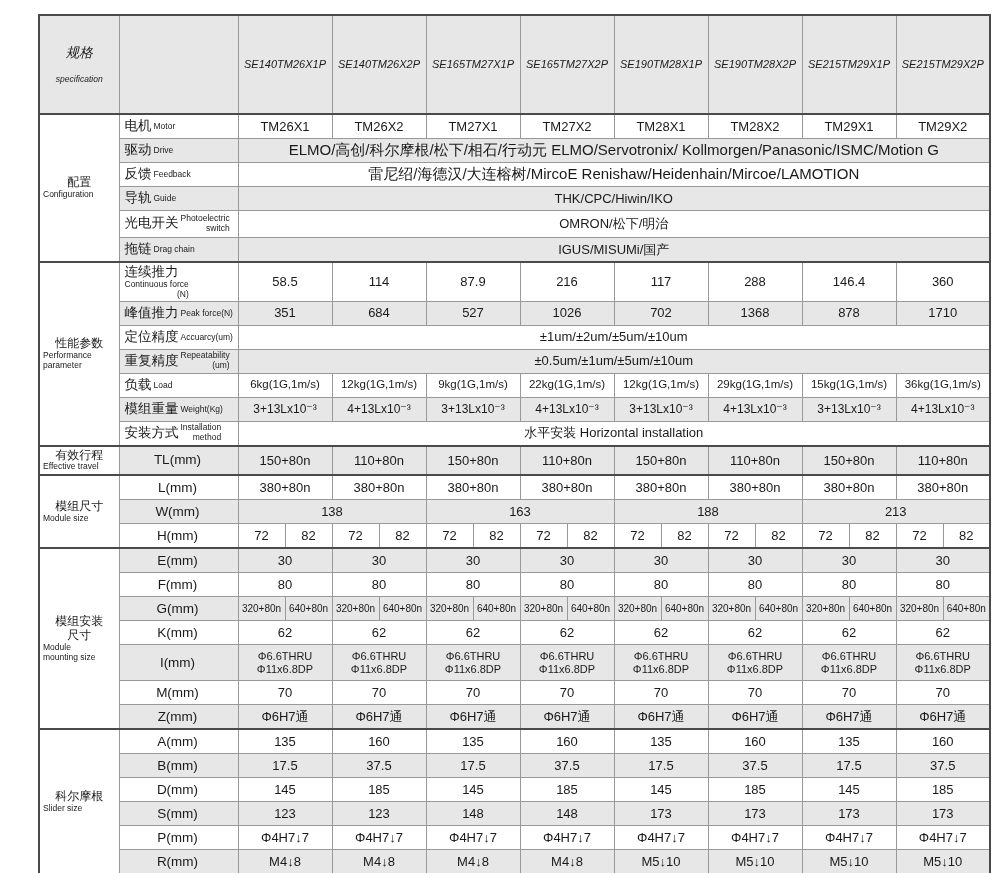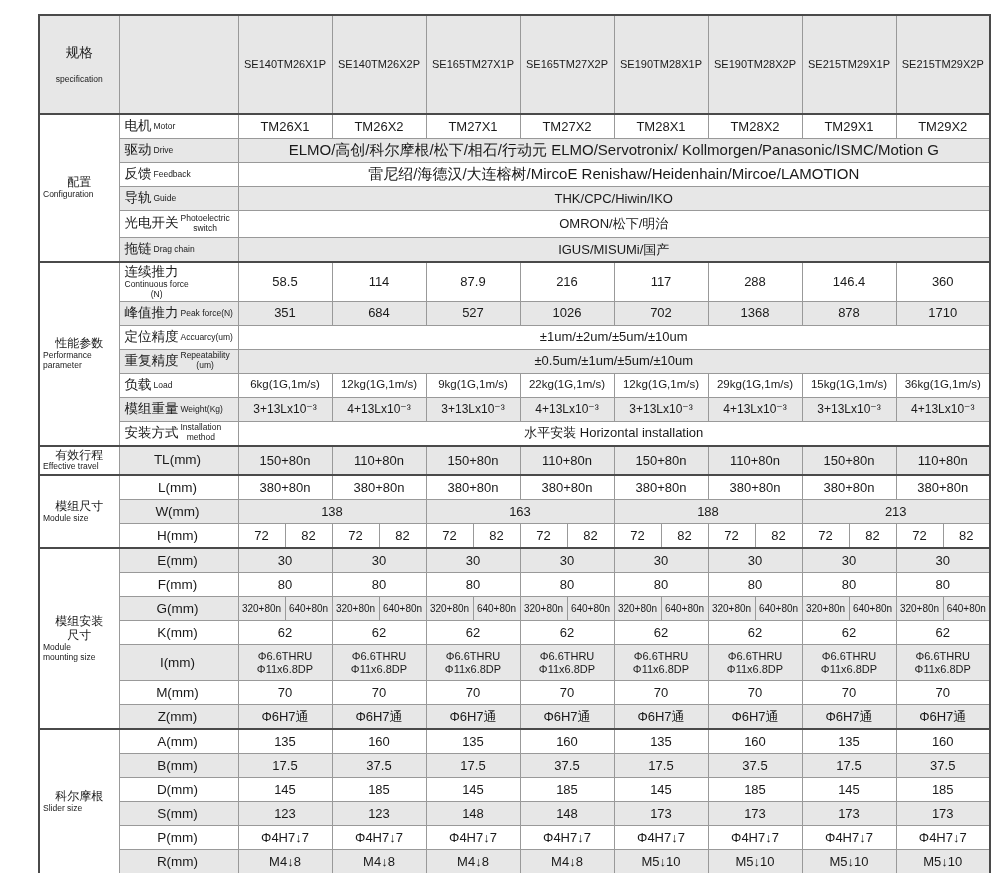--- a/index.html
+++ b/index.html
@@ -28,27 +28,27 @@
     padding:1px 2px;
     text-align:center;
     vertical-align:middle;
     font-size:13px;
     font-weight:normal;
     height:21px;
     overflow:hidden;
     white-space:pre-line;
     line-height:1.2;
   }
-  thead th{height:30px;background:var(--shade);font-size:11.5px;}
+  thead th{height:30px;background:var(--shade);font-size:11.5px;font-style:italic;}
   tr.shade td{background:var(--shade);}
   tr.gsep td, tr.gsep th{border-top:2px solid var(--bh);}
   thead tr th{border-bottom:1px solid var(--bl);}
   td.group-cell{background:var(--bg) !important;padding:2px 3px;}
   .zh{font-size:13.5px;}
-  .en{font-size:8.5px;line-height:1.15;display:inline-block;text-align:center;vertical-align:middle;}
+  .en{font-size:8.5px;line-height:1.15;display:inline-block;text-align:right;vertical-align:middle;}
   .group-cell .zh{display:block;font-size:12px;line-height:1.15;}
   .group-cell .en{display:block;text-align:left;font-size:8.5px;}
   td.label-cell{text-align:left;padding-left:5px;}
   td.label-cell.center{text-align:center;padding-left:2px;margin-left:36px;}
   td.label-cell .zh{margin-right:2px;text-align:right;}
   tr[data-row="G(mm)"] td.val{font-size:10px;}
   tr[data-row="负载"] td.val{font-size:11.5px;}
   tr[data-row="模组重量"] td.val{font-size:12px;}
   tr[data-row="I(mm)"] td.val{font-size:11px;line-height:1.15;}
   tr[data-row="驱动"] td.val, tr[data-row="反馈"] td.val{font-size:15px;}

